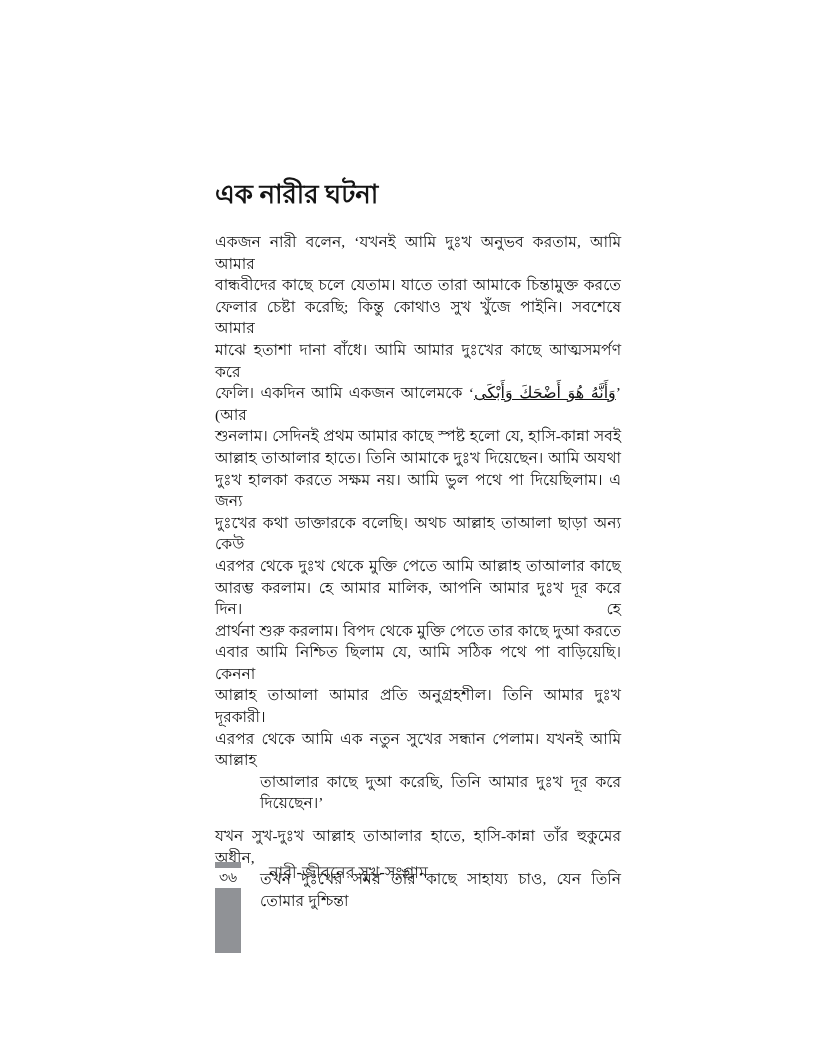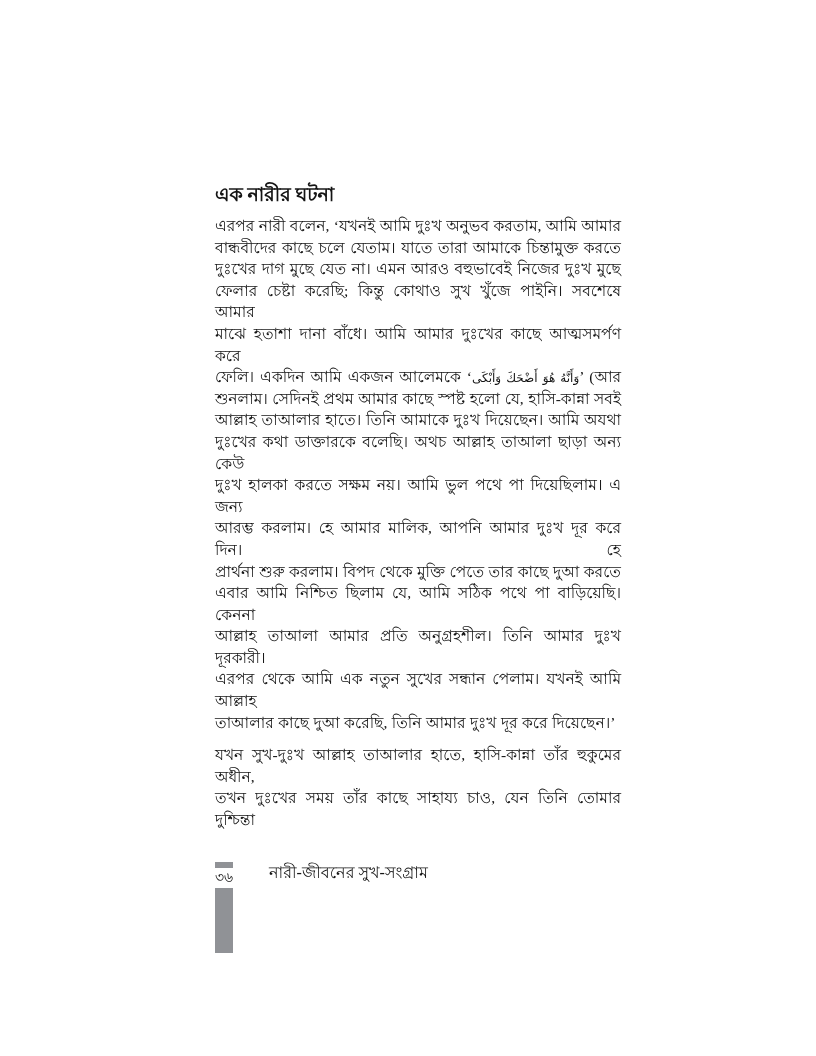--- a/index.html
+++ b/index.html
@@ -12,72 +12,73 @@
     width:816px;height:1056px;
     background:var(--background);
     position:relative;overflow:hidden;
     font-family:"Liberation Serif","DejaVu Serif",serif;
     color:var(--text);
   }
   .content{
     position:absolute;left:215px;top:183px;width:406px;
   }
   .heading{
-    font-size:19px;line-height:24px;font-weight:700;
-    margin:0 0 8px 0;
+    font-size:26px;line-height:24px;font-weight:700;
+    margin:0 0 24px 0;
   }
   .line{
     font-size:15.5px;line-height:21.6px;
     text-align:justify;text-align-last:justify;
     word-spacing:0.5px;
   }
   .endpara > .line:last-child{
     text-align-last:left;
+    margin-left:45px;
   }
   .p2{margin-top:11px;}
   .quote-line .arabic{
-    font-size:12px;line-height:1;unicode-bidi:isolate;
+    font-size:16px;line-height:1;unicode-bidi:isolate;text-decoration:underline;
   }
   .footer{
     position:absolute;left:215px;top:862px;
   }
-  .pagecol{width:18px;}
+  .pagecol{width:26px;}
   .tab-top{height:6px;background:var(--gray-tab);}
   .pagenum{
     text-align:center;font-size:14px;line-height:20px;color:var(--text);
   }
   .tab-block{height:65px;background:var(--gray-tab);}
   .book-title{
     position:absolute;left:54px;top:1px;
     font-size:16px;line-height:20px;white-space:nowrap;color:var(--text);
   }
 </style>
 </head>
 <body>
 
 <div class="page">
   <main class="content">
     <h1 class="heading">এক নারীর ঘটনা</h1>
 
     <section class="para">
       <div class="lines">
-          <div class="line">এরপর নারী বলেন, ‘যখনই আমি দুঃখ অনুভব করতাম, আমি আমার</div>
+          <div class="line">একজন নারী বলেন, ‘যখনই আমি দুঃখ অনুভব করতাম, আমি আমার</div>
           <div class="line">বান্ধবীদের কাছে চলে যেতাম। যাতে তারা আমাকে চিন্তামুক্ত করতে</div>
-          <div class="line">দুঃখের দাগ মুছে যেত না। এমন আরও বহুভাবেই নিজের দুঃখ মুছে</div>
           <div class="line">ফেলার চেষ্টা করেছি; কিন্তু কোথাও সুখ খুঁজে পাইনি। সবশেষে আমার</div>
           <div class="line">মাঝে হতাশা দানা বাঁধে। আমি আমার দুঃখের কাছে আত্মসমর্পণ করে</div>
         </div>
 
       <div class="line quote-line"><span>ফেলি। একদিন আমি একজন আলেমকে ‘</span><span class="arabic" dir="rtl">وَأَنَّهُ هُوَ أَضْحَكَ وَأَبْكَى</span><span>’ (আর</span></div>
 
       <div class="lines endpara">
           <div class="line">শুনলাম। সেদিনই প্রথম আমার কাছে স্পষ্ট হলো যে, হাসি-কান্না সবই</div>
           <div class="line">আল্লাহ তাআলার হাতে। তিনি আমাকে দুঃখ দিয়েছেন। আমি অযথা</div>
+          <div class="line">দুঃখ হালকা করতে সক্ষম নয়। আমি ভুল পথে পা দিয়েছিলাম। এ জন্য</div>
           <div class="line">দুঃখের কথা ডাক্তারকে বলেছি। অথচ আল্লাহ তাআলা ছাড়া অন্য কেউ</div>
-          <div class="line">দুঃখ হালকা করতে সক্ষম নয়। আমি ভুল পথে পা দিয়েছিলাম। এ জন্য</div>
+          <div class="line">এরপর থেকে দুঃখ থেকে মুক্তি পেতে আমি আল্লাহ তাআলার কাছে</div>
           <div class="line">আরম্ভ করলাম। হে আমার মালিক, আপনি আমার দুঃখ দূর করে দিন। হে</div>
           <div class="line">প্রার্থনা শুরু করলাম। বিপদ থেকে মুক্তি পেতে তার কাছে দুআ করতে</div>
           <div class="line">এবার আমি নিশ্চিত ছিলাম যে, আমি সঠিক পথে পা বাড়িয়েছি। কেননা</div>
           <div class="line">আল্লাহ তাআলা আমার প্রতি অনুগ্রহশীল। তিনি আমার দুঃখ দূরকারী।</div>
           <div class="line">এরপর থেকে আমি এক নতুন সুখের সন্ধান পেলাম। যখনই আমি আল্লাহ</div>
           <div class="line">তাআলার কাছে দুআ করেছি, তিনি আমার দুঃখ দূর করে দিয়েছেন।’</div>
         </div>
     </section>
 
     <section class="para p2 endpara">

